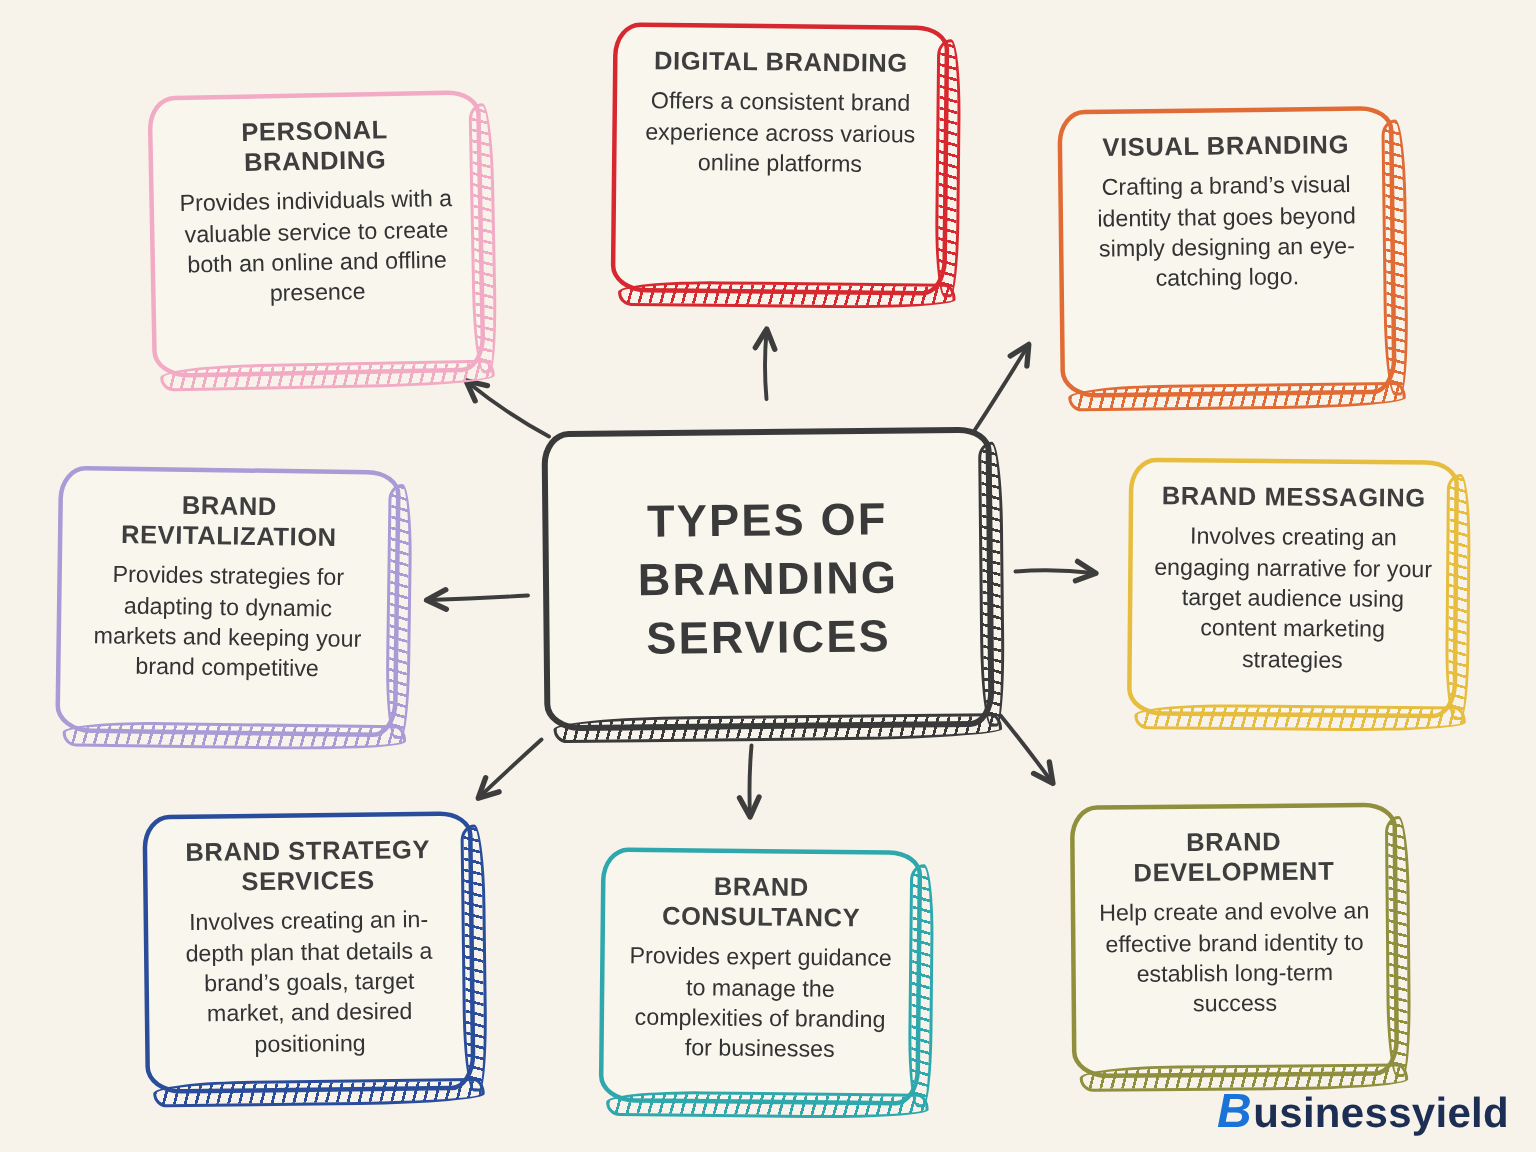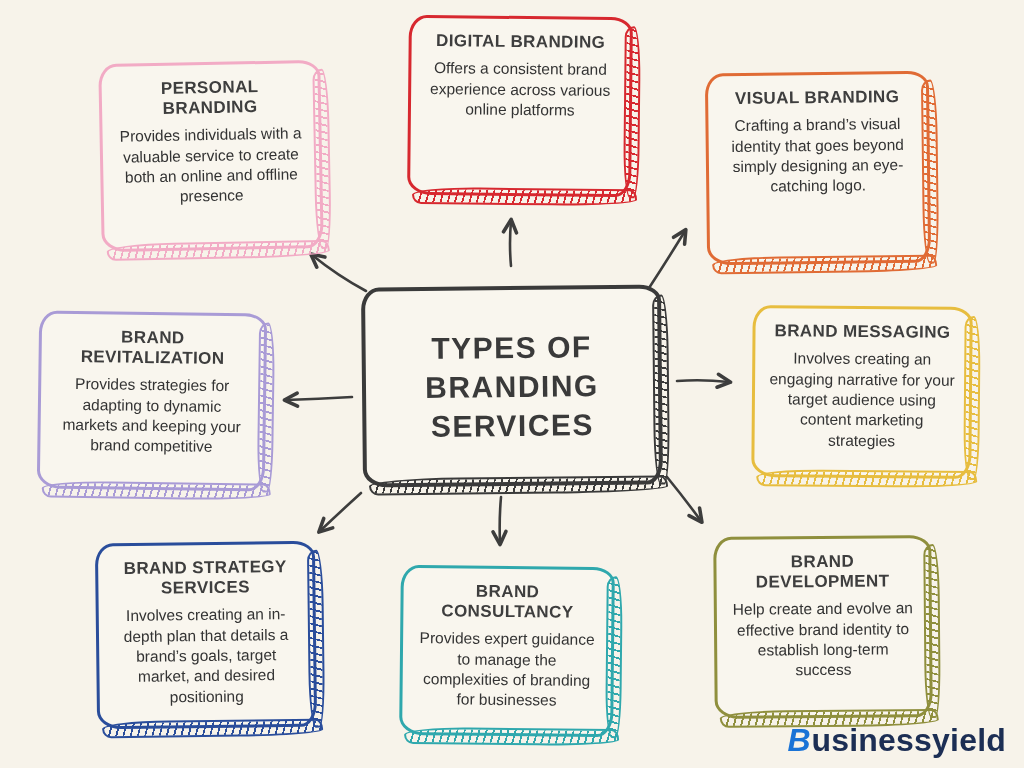--- a/index.html
+++ b/index.html
@@ -107,21 +107,21 @@
   }
   .logo-mark {
     font-size: 32px;
     font-weight: bold;
     font-style: italic;
     color: var(--c, #1a73d6);
     margin-right: 1px;
     line-height: 1;
   }
   .logo-text {
-    font-size: 32px;
+    font-size: 28px;
     font-weight: bold;
     color: var(--c, #1c2e54);
     letter-spacing: 0.2px;
     line-height: 1;
     margin-top: 32px;
   }
 </style>
 </head>
 <body style="--c: #f7f3ea;">
 

